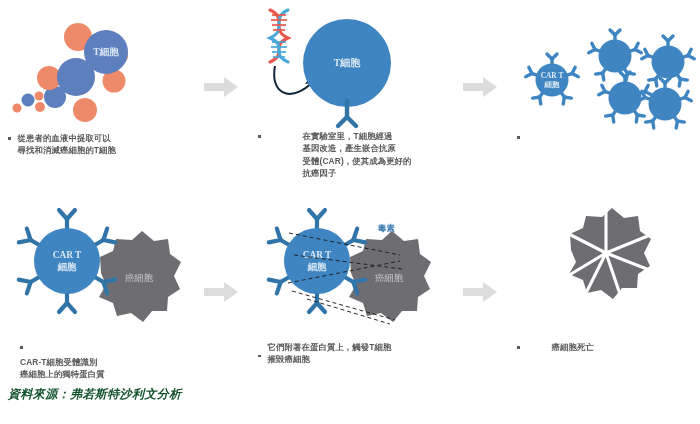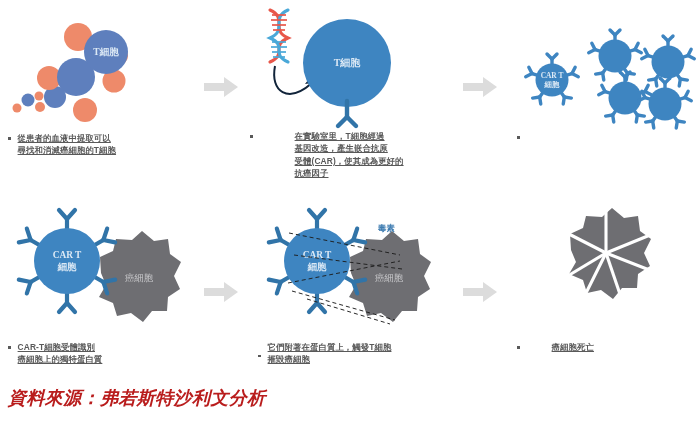--- a/index.html
+++ b/index.html
@@ -39,38 +39,38 @@
     line-height: 12.4px;
     font-weight: bold;
     letter-spacing: .1px;
   }
   .bullet-dot {
     flex: 0 0 auto;
     width: 2.6px; height: 2.6px;
     background: #595959;
     margin-top: 5px;
   }
-  .caption-text { white-space: pre-line; text-decoration: underline; }
+  .caption-text { white-space: pre-line; }
 
   
   .arrow {
     position: absolute;
     width: 34px; height: 22px;
   }
 
   
   .footer {
     position: absolute;
     left: 8px;
     top: 386px;
     font-family: "Liberation Serif", "DejaVu Serif", serif;
     font-style: italic;
     font-weight: bold;
-    font-size: 18px;
-    color: #b91c1c;
+    font-size: 12px;
+    color: #14532d;
     letter-spacing: .4px;
   }
 
   
   .celllabel {
     font-family: "Liberation Serif", "DejaVu Serif", serif;
     fill: #dce9f5;
     font-weight: bold;
   }
   .toxinlabel {
@@ -138,21 +138,21 @@
       <circle cx="97" cy="63" r="44" fill="#3e85c1"></circle>
       <text class="celllabel" x="97" y="66" text-anchor="middle" font-size="10">T細胞</text>
 
       <g stroke="#3174a8" stroke-width="4.4" fill="none" stroke-linecap="round">
         <line x1="97" y1="101" x2="97" y2="117"></line>
         <line x1="97" y1="117" x2="88" y2="126"></line>
         <line x1="97" y1="117" x2="106" y2="126"></line>
       </g>
     </svg>
 
-    <div class="caption" style="left:0; top:130px; width:190px;gap:42px;">
+    <div class="caption" style="left:8px; top:130px; width:190px;gap:42px;">
       <span class="bullet-dot"></span>
       <span class="caption-text">在實驗室里，T細胞經過
 基因改造，產生嵌合抗原
 受體(CAR)，使其成為更好的
 抗癌因子</span>
     </div>
   </div>
 
   <svg class="arrow" style="left:463px; top:76px;" viewBox="0 0 34 22">
     <path d="M0,7 L20,7 L20,1 L34,11 L20,21 L20,15 L0,15 Z" fill="#dcdcdc"></path>
@@ -280,21 +280,21 @@
                 <line x1="0" y1="-1" x2="8" y2="-10"></line>
           </g>
             </g>
         </g>
         <circle cx="0" cy="0" r="33" fill="#3e85c1"></circle>
       </g>
       <text class="celllabel" x="67" y="63" text-anchor="middle" font-size="9.4">CAR T</text>
       <text class="celllabel" x="67" y="75" text-anchor="middle" font-size="9.4">細胞</text>
     </svg>
 
-    <div class="caption" style="left:8px; top:341px; width:200px; top:146px;">
+    <div class="caption" style="left:20px; top:341px; width:200px; top:146px;flex-direction:column;">
       <span class="bullet-dot"></span>
       <span class="caption-text">CAR-T細胞受體識別
 癌細胞上的獨特蛋白質</span>
     </div>
   </div>
 
   <svg class="arrow" style="left:204px; top:281px;" viewBox="0 0 34 22">
     <path d="M0,7 L20,7 L20,1 L34,11 L20,21 L20,15 L0,15 Z" fill="#dcdcdc"></path>
   </svg>
 

